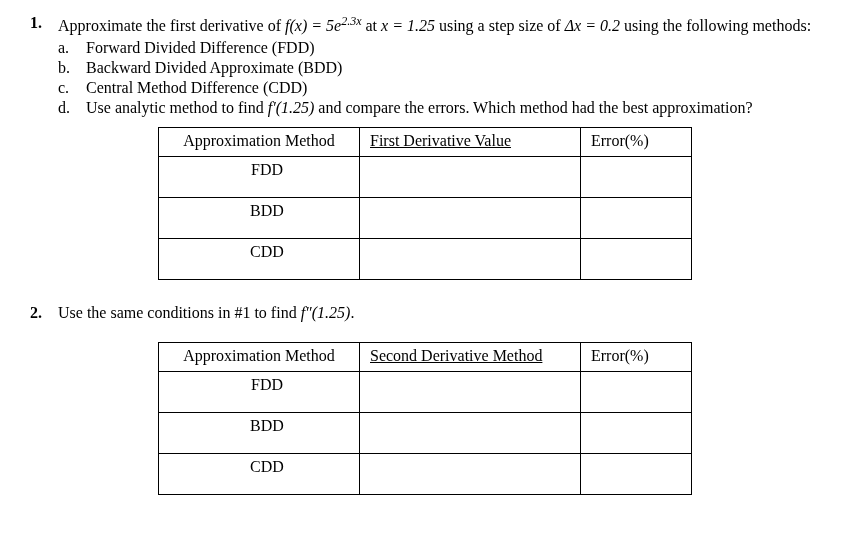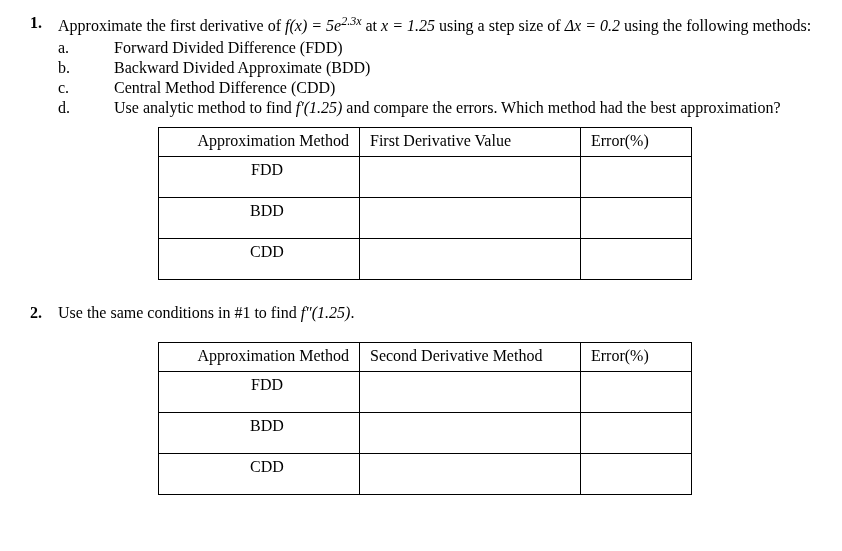--- a/index.html
+++ b/index.html
@@ -33,40 +33,40 @@
     .sub-item {
       display: flex;
       align-items: flex-start;
       margin-bottom: 2px;
     }
     .sub-letter {
       min-width: 28px;
     }
     .sub-content {
       flex: 1;
-      margin-left: 28px;
     }
     table {
       border-collapse: collapse;
       margin: 8px 0 0 128px;
     }
     td, th {
       border: 1px solid #000;
       padding: 4px 10px;
       text-align: left;
       font-weight: normal;
       vertical-align: top;
       height: 20px;
     }
     .col-method {
       width: 180px;
-      text-align: right;
+      text-align: center;
     }
     .col-value {
       width: 200px;
+      text-decoration: underline;
     }
     .col-error {
       width: 90px;
       margin-top: 32px;
     }
     .method-label {
       text-align: center;
     }
     .data-row td {
       height: 32px;

